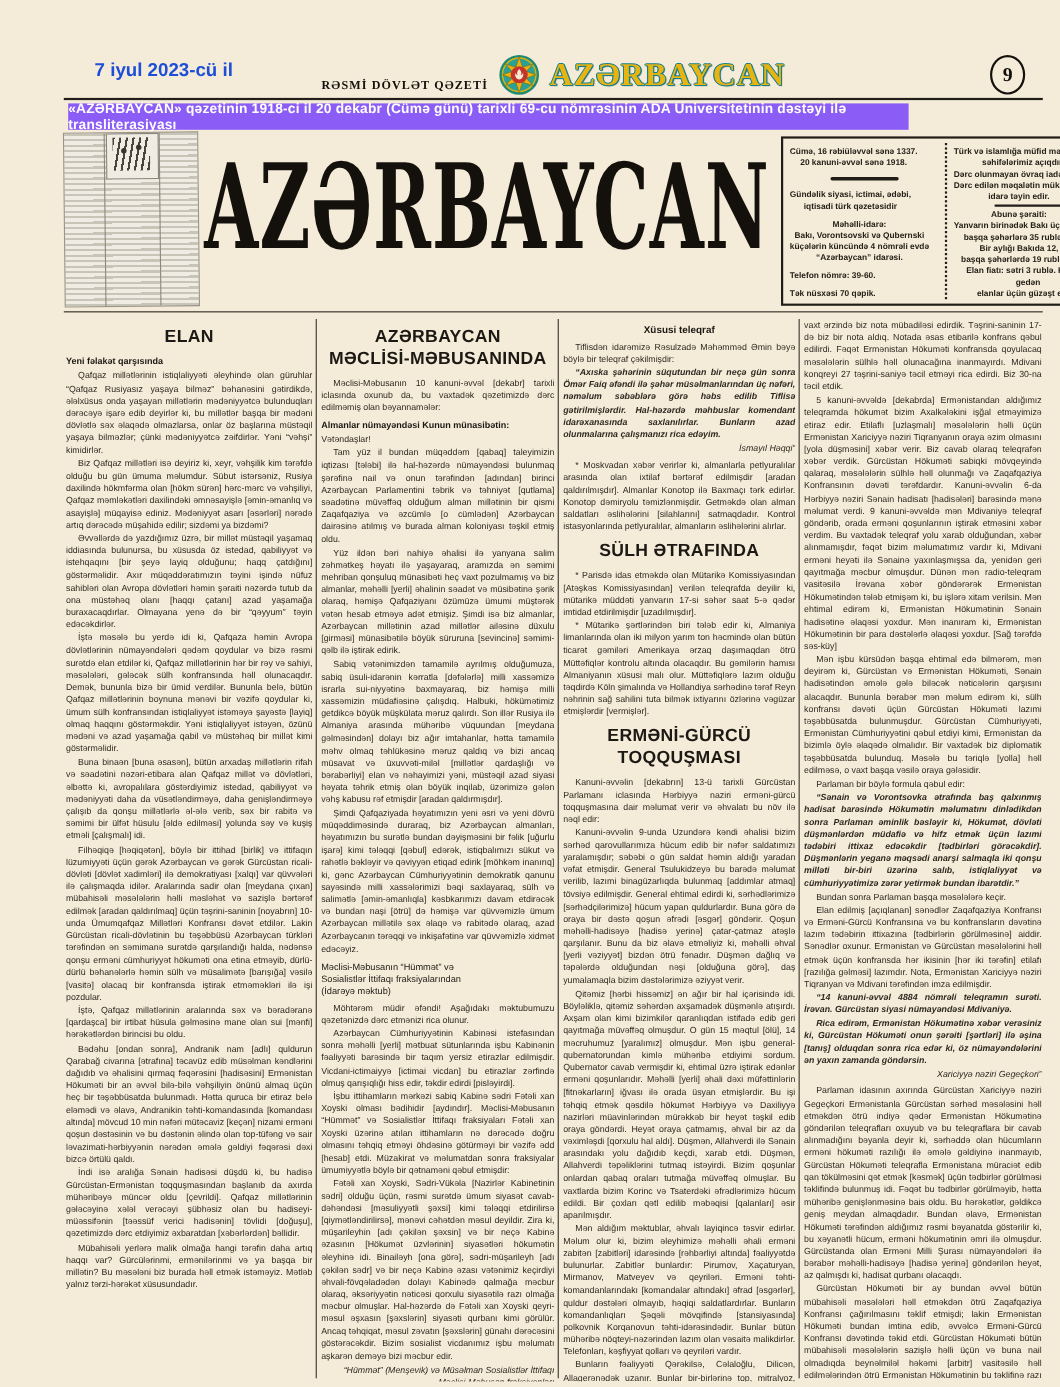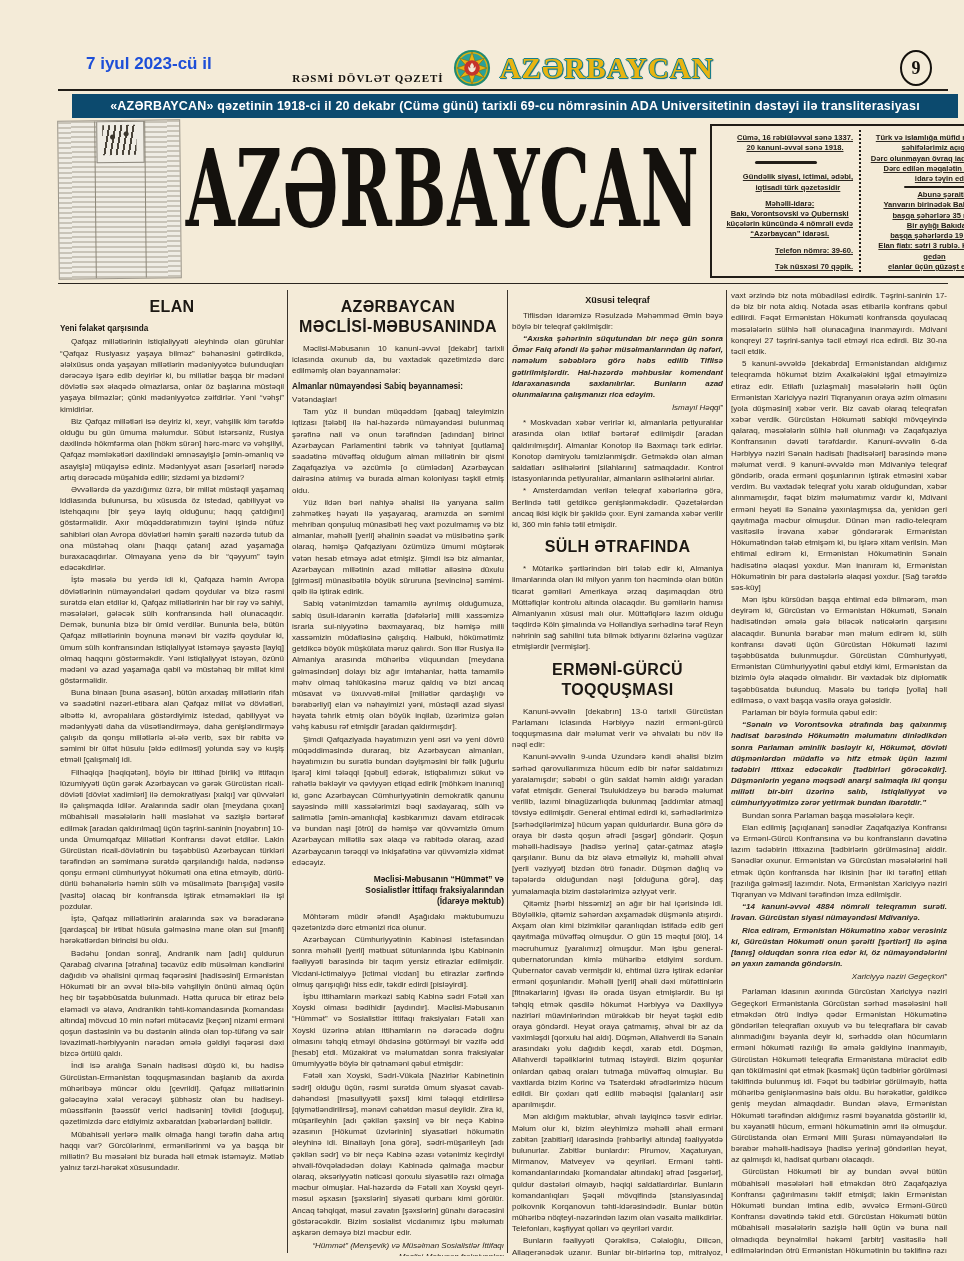--- a/index.html
+++ b/index.html
@@ -19,21 +19,21 @@
     letter-spacing:1px;color:#14110d;margin-top:20px;}
   .emblem{width:38px;height:38px;display:block;}
   .gazette-name{font-family:"Liberation Serif",serif;font-weight:bold;font-size:29px;
     letter-spacing:1px;color:#e8b411;
     text-shadow:-1px 0 #15808e,1px 0 #15808e,0 -1px #15808e,0 1px #15808e,1px 1px 1px #0d5560;}
   .page-number{position:absolute;right:16px;top:2px;width:28px;height:32px;
     border:2px solid #14110d;border-radius:50%;display:flex;align-items:center;justify-content:center;
     font-family:"Liberation Serif",serif;font-weight:bold;font-size:18px;color:#14110d;}
   .header-rule{position:absolute;left:58px;top:89px;width:890px;height:2px;background:#211d18;}
   
-  .banner{position:absolute;left:72px;top:94px;width:886px;height:24px;background:#0c4a6e;
+  .banner{position:absolute;left:62px;top:94px;width:764px;height:24px;background:#8b5cf6;
     display:flex;align-items:center;justify-content:center;}
   .banner span{color:#ffffff;font-weight:bold;font-size:12.5px;letter-spacing:.2px;}
   
   .masthead{position:absolute;left:58px;top:118px;width:890px;height:163px;}
   .old-scan{position:absolute;left:0;top:2px;width:121px;height:157px;
     background:
       repeating-linear-gradient(180deg,#c9c4b8 0 2px,#efece4 2px 5px);
     border:1px solid #9a958a;transform:rotate(-.6deg);overflow:hidden;}
   .old-scan:before{content:"";position:absolute;left:38px;top:0;width:46px;height:40px;
     background:#efece4;border:1px solid #8a857a;}
@@ -44,40 +44,40 @@
       repeating-linear-gradient(100deg,#4a443a 0 2px,transparent 2px 6px);}
   .scan-col-rule{position:absolute;top:0;bottom:0;width:1px;background:#8d8779;}
   .big-title{position:absolute;left:130px;top:16px;width:510px;height:130px;
     display:flex;align-items:flex-start;justify-content:center;}
   .big-title span{font-family:"DejaVu Serif",serif;font-weight:bold;font-size:66px;
     letter-spacing:1px;color:#14110d;transform:scaleY(1.62) scaleX(.96);transform-origin:50% 18%;
     white-space:nowrap;}
   .info-box{position:absolute;left:652px;top:6px;width:296px;height:150px;
     border:2px solid #211d18;display:flex;}
   .info-col{flex:1;padding:7px 6px 4px 6px;display:flex;flex-direction:column;
-    align-items:flex-end;justify-content:space-between;text-decoration:underline;}
+    align-items:flex-start;justify-content:space-between;}
   .info-divider{width:0;border-left:2px dotted #211d18;margin:4px 0;}
   .info-item{font-weight:bold;font-size:7.6px;line-height:1.35;text-align:center;
     white-space:pre-line;color:#262119;}
   .info-rule{width:62px;height:3px;background:#211d18;border-radius:2px;margin:2px auto;}
   .masthead-rule{position:absolute;left:58px;top:283px;width:890px;height:1px;background:#2b2620;}
   
   .col{position:absolute;top:290px;height:966px;overflow:hidden;
     text-align:justify;font-size:8px;line-height:1.4;color:#2e2820;}
   .col-1{left:60px;width:224px;}
   .col-2{left:292px;width:212px;}
   .col-3{left:512px;width:211px;}
   .col-4{left:731px;width:216px;}
   .v-rule{position:absolute;top:290px;bottom:8px;width:1px;background:#3a342c;}
   .vr-1{left:287px;}.vr-2{left:507px;}.vr-3{left:726px;}
   .b-h1{font-weight:bold;font-size:16px;text-align:center;white-space:pre-line;
     margin:7px 0 6px 0;letter-spacing:.3px;color:#1c1813;line-height:1.25;}
   .b-kick{font-weight:bold;font-size:9px;text-align:center;margin:4px 0 3px 0;color:#1c1813;}
   .b-sub{font-weight:bold;font-size:8.2px;margin:4px 0 2px 0;text-align:left;color:#1c1813;}
-  .b-subc{font-weight:bold;font-size:8.4px;margin:6px 0 4px 0;text-align:right;
+  .b-subc{font-weight:normal;font-size:8.4px;margin:6px 0 4px 0;text-align:left;
     white-space:pre-line;color:#1c1813;line-height:1.3;}
   .b-p{text-indent:11px;margin:0 0 1px 0;}
   .b-pc{margin:0 0 1px 0;}
   .b-pi{font-style:italic;text-indent:11px;margin:0 0 1px 0;font-weight:bold;}
   .b-sign{font-style:italic;text-align:right;white-space:pre-line;margin:2px 0 4px 0;}
 </style>
 </head>
 <body>
 
 <div class="top-header">
@@ -155,21 +155,21 @@
     <div class="b-p">İştə, Qafqaz millətlərinin aralarında səx və bəradəranə [qardaşca] bir irtibat hüsula gəlməsinə mane olan sui [mənfi] hərəkətlərdən birincisi bu oldu.</div>
     <div class="b-p">Bədəhu [ondan sonra], Andranik nam [adlı] quldurun Qarabağ civarına [ətrafına] təcavüz edib müsəlman kəndlərini dağıdıb və əhalisini qırmaq fəqərəsini [hadisəsini] Ermənistan Hökuməti bir an əvvəl bilə-bilə vəhşiliyin önünü almaq üçün heç bir təşəbbüsatda bulunmadı. Hətta quruca bir etiraz belə eləmədi və əlavə, Andranikin təhti-komandasında [komandası altında] mövcud 10 min nəfəri mütəcaviz [keçən] nizami erməni qoşun dəstəsinin və bu dəstənin əlində olan top-tüfəng və sair ləvazimati-hərbiyyənin nərədən əmələ gəldiyi fəqərəsi dəxi bizcə örtülü qaldı.</div>
     <div class="b-p">İndi isə aralığa Sənain hadisəsi düşdü ki, bu hadisə Gürcüstan-Ermənistan toqquşmasından başlanıb da axırda mühəribəyə müncər oldu [çevrildi]. Qafqaz millətlərinin gələcəyinə xələl verəcəyi şübhəsiz olan bu hadiseyi-müəssifənin [təəssüf verici hadisənin] tövlidi [doğuşu], qəzetimizdə dərc etdiyimiz əxbaratdan [xəbərlərdən] bəllidir.</div>
     <div class="b-p">Mübahisəli yerlərə malik olmağa hangi tərəfin daha artıq haqqı var? Gürcülərinmi, ermənilərinmi və ya başqa bir millətin? Bu məsələni biz burada həll etmək istəməyiz. Mətləb yalnız tərzi-hərəkət xüsusundadır.</div>
   </div>
 <div class="v-rule vr-1"></div>
 <div class="col col-2">
     <div class="b-h1">AZƏRBAYCAN
 MƏCLİSİ-MƏBUSANINDA</div>
     <div class="b-p">Məclisi-Məbusanın 10 kanuni-əvvəl [dekabr] tarixli iclasında oxunub da, bu vaxtadək qəzetimizdə dərc edilməmiş olan bəyannamələr:</div>
-    <div class="b-sub">Almanlar nümayəndəsi Sabiq bəyannaməsi:</div>
+    <div class="b-sub">Almanlar nümayəndəsi Kunun münasibətin:</div>
     <div class="b-pc">Vətəndaşlar!</div>
     <div class="b-p">Tam yüz il bundan müqəddəm [qabaq] taleyimizin iqtizası [tələbi] ilə hal-həzərdə nümayəndəsi bulunmaq şərəfinə nail və onun tərəfindən [adından] birinci Azərbaycan Parlamentini təbrik və təhniyət [qutlama] səadətinə müvəffəq olduğum alman millətinin bir qismi Zaqafqaziya və əzcümlə [o cümlədən] Azərbaycan dairəsinə atılmış və burada alman koloniyası təşkil etmiş oldu.</div>
     <div class="b-p">Yüz ildən bəri nahiyə əhalisi ilə yanyana salim zəhmətkeş həyatı ilə yaşayaraq, aramızda ən səmimi mehriban qonşuluq münasibəti heç vaxt pozulmamış və biz almanlar, məhəlli [yerli] əhalinin səadət və müsibətinə şərik olaraq, həmişə Qafqaziyanı özümüzə ümumi müştərək vətən hesab etməyə adət etmişiz. Şimdi isə biz almanlar, Azərbaycan millətinin azad millətlər ailəsinə düxulu [girməsi] münasibətilə böyük süruruna [sevincinə] səmimi-qəlb ilə iştirak edirik.</div>
     <div class="b-p">Sabiq vətənimizdən tamamilə ayrılmış olduğumuza, sabiq üsuli-idarənin kərratla [dəfələrlə] milli xassəmizə israrla sui-niyyətinə baxmayaraq, biz həmişə milli xassəmizin müdafiəsinə çalışdıq. Halbuki, hökümətimiz getdikcə böyük müşkülata məruz qalırdı. Son illər Rusiya ilə Almaniya arasında mühəribə vüquundan [meydana gəlməsindən] dolayı biz ağır imtahanlar, hətta tamamilə məhv olmaq təhlükəsinə məruz qaldıq və bizi ancaq müsavat və üxuvvəti-miləl [millətlər qardaşlığı və bərabərliyi] elan və nəhayimizi yəni, müstəqil azad siyasi həyata təhrik etmiş olan böyük inqilab, üzərimizə gələn vəhş kabusu rəf etmişdir [aradan qaldırmışdır].</div>
     <div class="b-p">Şimdi Qafqaziyada həyatımızın yeni əsri və yeni dövrü müqəddiməsində duraraq, biz Azərbaycan almanları, həyatımızın bu surətlə bundan dəyişməsini bir fəlik [uğurlu işarə] kimi tələqqi [qəbul] edərək, istiqbalımızı sükut və rahətlə bəkləyir və qəviyyən etiqad edirik [möhkəm inanırıq] ki, gənc Azərbaycan Cümhuriyyətinin demokratik qanunu sayəsində milli xassələrimizi bəqi saxlayaraq, sülh və salimətlə [əmin-əmanlıqla] kəsbkarımızı davam etdirəcək və bundan naşi [ötrü] də həmişə var qüvvəmizlə ümum Azərbaycan millətilə səx əlaqə və rabitədə olaraq, azad Azərbaycanın tərəqqi və inkişafətinə var qüvvəmizlə xidmət edəcəyiz.</div>
     <div class="b-subc">Məclisi-Məbusanın “Hümmət” və
 Sosialistlər İttifaqı fraksiyalarından
 (İdarəyə məktub)</div>
     <div class="b-p">Möhtərəm müdir əfəndi! Aşağıdakı məktubumuzu qəzetənizdə dərc etmənizi rica olunur.</div>
     <div class="b-p">Azərbaycan Cümhuriyyətinin Kabinəsi istefasından sonra məhəlli [yerli] mətbuat sütunlarında işbu Kabinənin fəaliyyəti barəsində bir taqım yersiz etirazlar edilmişdir. Vicdani-ictimaiyyə [ictimai vicdan] bu etirazlar zərfində olmuş qarışıqlığı hiss edir, təkdir edirdi [pisləyirdi].</div>
@@ -178,22 +178,22 @@
     <div class="b-sign">“Hümmət” (Menşevik) və Müsəlman Sosialistlər İttifaqı
 Məclisi-Məbusan fraksiyonları</div>
   </div>
 <div class="v-rule vr-2"></div>
 <div class="col col-3">
     <div class="b-kick">Xüsusi teleqraf</div>
     <div class="b-p">Tiflisdən idarəmizə Rəsulzadə Məhəmməd Əmin bəyə böylə bir teleqraf çəkilmişdir:</div>
     <div class="b-pi">“Axıska şəhərinin süqutundan bir neçə gün sonra Ömər Faiq əfəndi ilə şəhər müsəlmanlarından üç nəfəri, nəməlum səbəblərə görə həbs edilib Tiflisə gətirilmişlərdir. Hal-həzərdə məhbuslar komendant idarəxanasında saxlanılırlar. Bunların azad olunmalarına çalışmanızı rica edəyim.</div>
     <div class="b-sign">İsmayıl Həqqi”</div>
     <div class="b-p">* Moskvadan xəbər verirlər ki, almanlarla petlyuralılar arasında olan ixtilaf bərtərəf edilmişdir [aradan qaldırılmışdır]. Almanlar Konotop ilə Baxmaçı tərk edirlər. Konotop dəmiryolu təmizlənmişdir. Getməkdə olan alman saldatları əslihələrini [silahlarını] satmaqdadır. Kontrol istasyonlarında petlyuralılar, almanların əslihələrini alırlar.</div>
-    <div class="b-p">* Amsterdamdan verilən teleqraf xəbərlərinə görə, Berlində tətil getdikcə genişlənməkdədir. Qəzetələrdən ancaq ikisi kiçik bir şəkildə çıxır. Eyni zamanda xəbər verilir ki, 360 min fəhlə tətil etmişdir.</div>
     <div class="b-h1">SÜLH ƏTRAFINDA</div>
+    <div class="b-p">* Parisdə idas etməkdə olan Mütarikə Komissiyasından [Atəşkəs Komissiyasından] verilən teleqrafda deyilir ki, mütarikə müddəti yanvarın 17-si səhər saat 5-ə qədər imtidad etdirilmişdir [uzadılmışdır].</div>
     <div class="b-p">* Mütarikə şərtlərindən biri tələb edir ki, Almaniya limanlarında olan iki milyon yarım ton həcmində olan bütün ticarət gəmiləri Amerikaya ərzaq daşımaqdan ötrü Müttəfiqlər kontrolu altında olacaqdır. Bu gəmilərin hamısı Almaniyanın xüsusi malı olur. Müttəfiqlərə lazım olduğu təqdirdə Köln şimalında və Hollandiya sərhədinə tərəf Reyn nəhrinin sağ sahilini tuta bilmək ixtiyarını özlərinə vəgüzar etmişlərdir [vermişlər].</div>
     <div class="b-h1">ERMƏNİ-GÜRCÜ TOQQUŞMASI</div>
     <div class="b-p">Kanuni-əvvəlin [dekabrın] 13-ü tarixli Gürcüstan Parlamanı iclasında Hərbiyyə naziri erməni-gürcü toqquşmasına dair məlumat verir və əhvalatı bu növ ilə nəql edir:</div>
     <div class="b-p">Kanuni-əvvəlin 9-unda Uzundərə kəndi əhalisi bizim sərhəd qarovullarımıza hücum edib bir nəfər saldatımızı yaralamışdır; səbəbi o gün saldat həmin aldığı yaradan vəfat etmişdir. General Tsulukidzeyə bu barədə məlumat verilib, lazımi binagüzarlıqda bulunmaq [addımlar atmaq] tövsiyə edilmişdir. General ehtimal edirdi ki, sərhədlərimizə [sərhədçilərimizə] hücum yapan quldurlardır. Buna görə də oraya bir dəstə qoşun əfrədi [əsgər] göndərir. Qoşun məhəlli-hadisəyə [hadisə yerinə] çatar-çatmaz atəşlə qarşılanır. Bunu da biz əlavə etməliyiz ki, məhəlli əhval [yerli vəziyyət] bizdən ötrü fənadır. Düşmən dağlıq və təpələrdə olduğundan nəşi [olduğuna görə], daş yumalamaqla bizim dəstələrimizə əziyyət verir.</div>
     <div class="b-p">Qitəmiz [hərbi hissəmiz] ən ağır bir hal içərisində idi. Böyləliklə, qitəmiz səhərdən axşamadək düşmənlə atışırdı. Axşam olan kimi bizimkilər qaranlıqdan istifadə edib geri qayıtmağa müvəffəq olmuşdur. O gün 15 məqtul [ölü], 14 məcruhumuz [yaralımız] olmuşdur. Mən işbu general-qubernatorundan kimlə mühəribə etdiyimi sordum. Qubernator cavab vermişdir ki, ehtimal üzrə iştirak edənlər erməni qoşunlarıdır. Məhəlli [yerli] əhali dəxi müfəttinlərin [fitnəkarların] iğvası ilə orada üsyan etmişlərdir. Bu işi təhqiq etmək qəsdilə hökumət Hərbiyyə və Daxiliyyə nazirləri müavinlərindən mürəkkəb bir heyət təşkil edib oraya göndərdi. Heyət oraya çatmamış, əhval bir az da vəximləşdi [qorxulu hal aldı]. Düşmən, Allahverdi ilə Sənain arasındakı yolu dağıdıb keçdi, xarab etdi. Düşmən, Allahverdi təpəliklərini tutmaq istəyirdi. Bizim qoşunlar onlardan qabaq oraları tutmağa müvəffəq olmuşlar. Bu vaxtlarda bizim Korinc və Tsaterdəki əfrədlərimizə hücum edildi. Bir çoxları qətl edilib məbəqisi [qalanları] əsir aparılmışdır.</div>
     <div class="b-p">Mən aldığım məktublar, əhvalı layiqincə təsvir edirlər. Məlum olur ki, bizim əleyhimizə məhəlli əhali erməni zabitən [zabitləri] idarəsində [rəhbərliyi altında] fəaliyyətdə bulunurlar. Zabitlər bunlardır: Pirumov, Xaçaturyan, Mirmanov, Matveyev və qeyriləri. Erməni təhti-komandanlarındakı [komandalar altındakı] əfrad [əsgərlər], quldur dəstələri olmayıb, həqiqi saldatlardırlar. Bunların komandanlıqları Şəqəli mövqifində [stansiyasında] polkovnik Korqanovun təhti-idərəsindədir. Bunlar bütün mühəribə nöqteyi-nəzərindən lazım olan vəsaitə malikdirlər. Telefonları, kəşfiyyat qolları və qeyriləri vardır.</div>
     <div class="b-p">Bunların fəaliyyəti Qərəkilsə, Cəlaloğlu, Dilicən, Allagerənədək uzanır. Bunlar bir-birlərinə top, mitralyoz, tüfəng və patronla müavinətdə bulunurlar [kömək edirlər]. Orada iştirak edən nizami qoşun generallarını da biz bilirik.</div>
   </div>
 <div class="v-rule vr-3"></div>
 <div class="col col-4">

